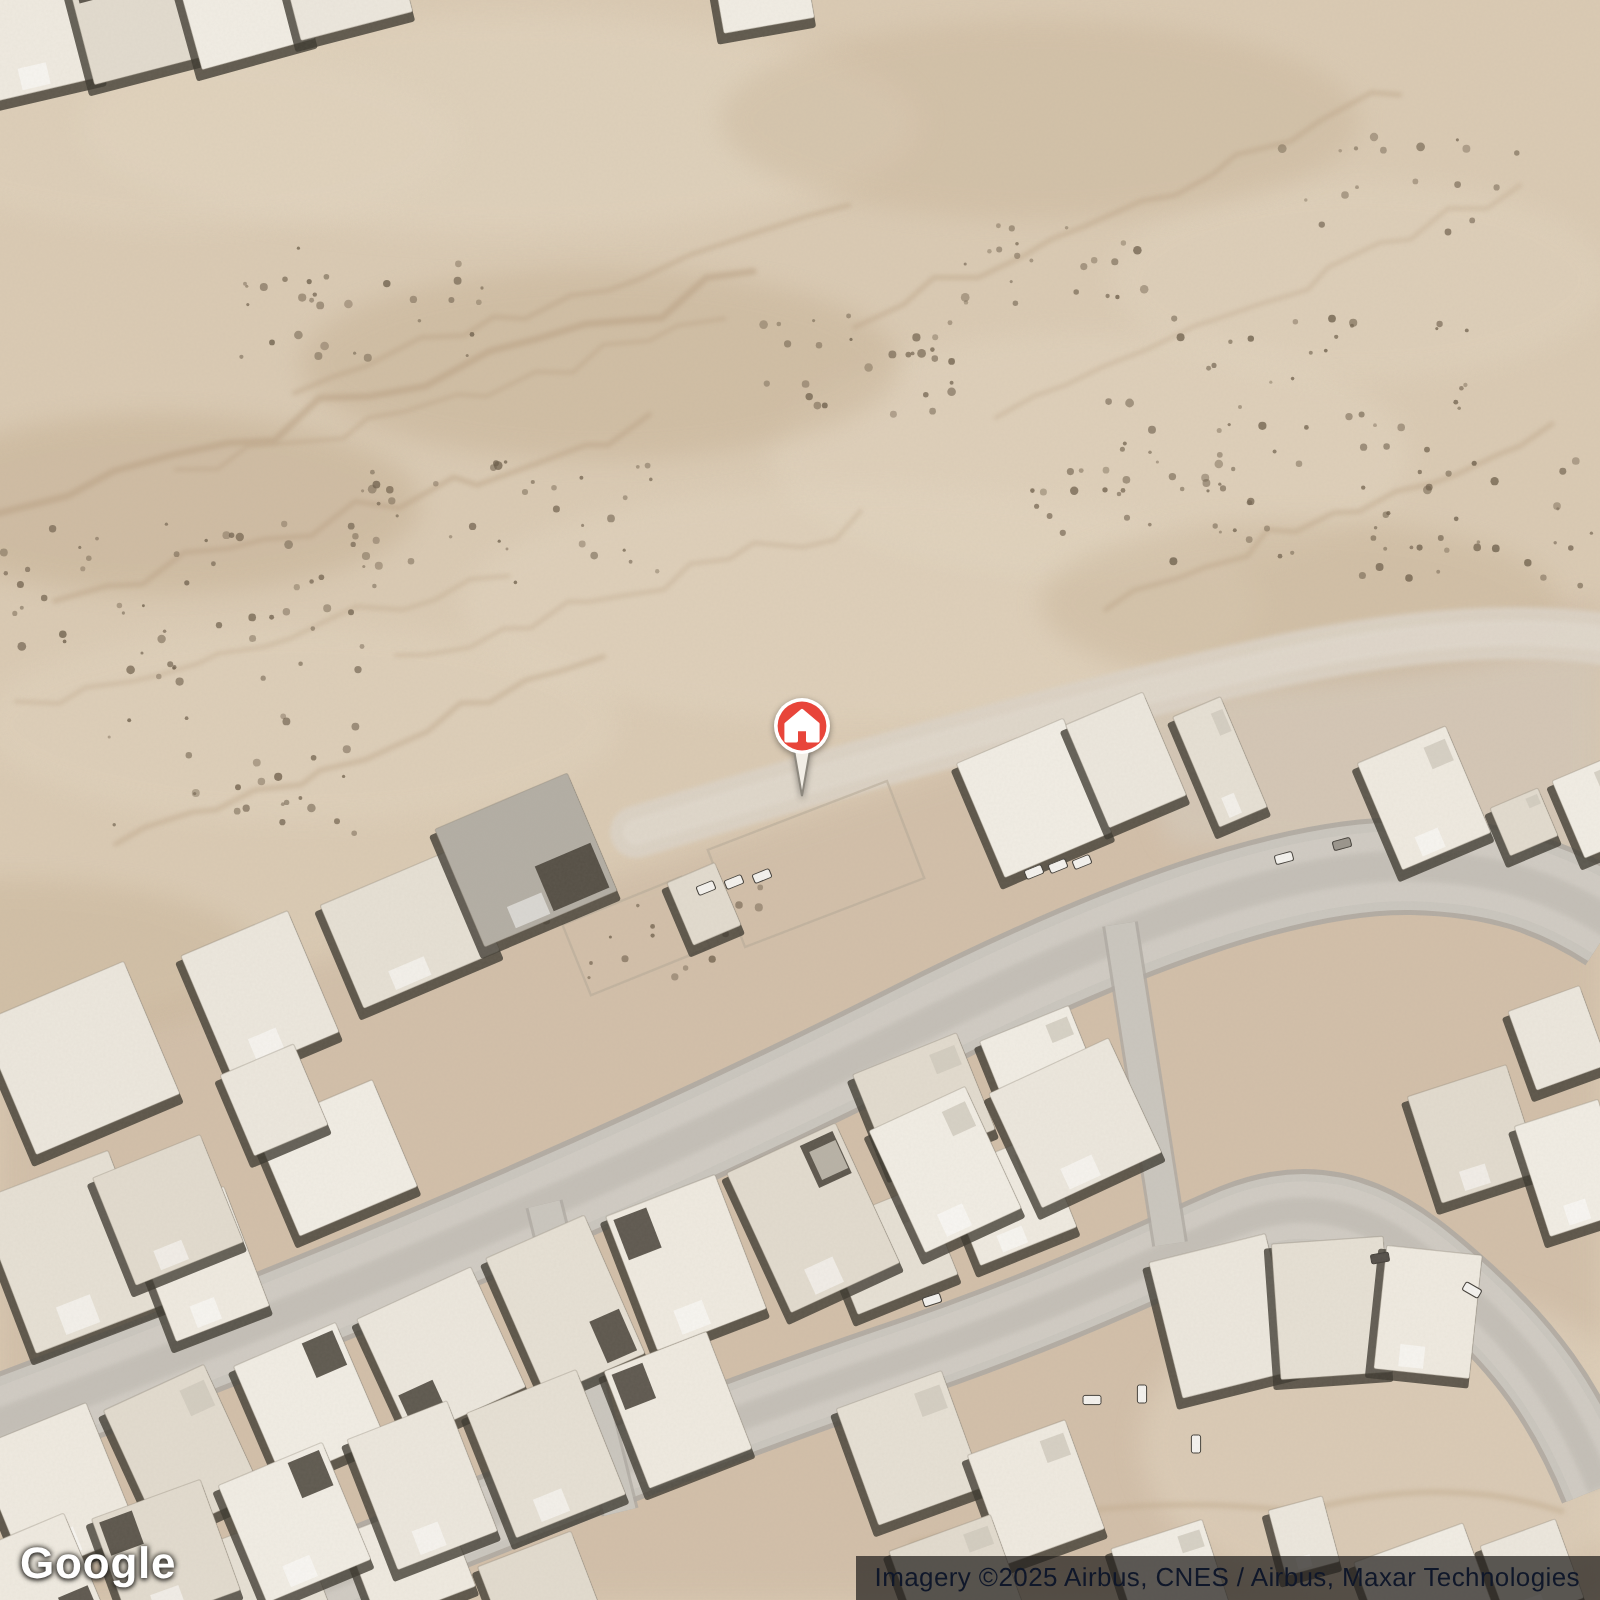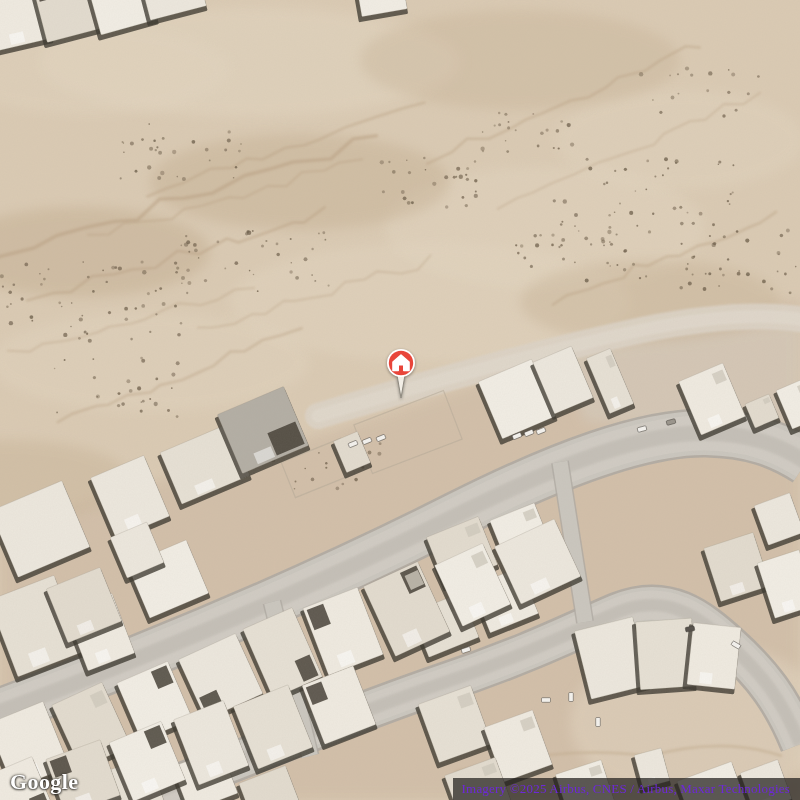--- a/index.html
+++ b/index.html
@@ -1,26 +1,26 @@
 <!DOCTYPE html>
 <html><head>
 <meta charset="utf-8">
 <style>
   html,body{margin:0;padding:0;background:#000;}
   .stage{position:relative;width:800px;height:800px;overflow:hidden;background:#D9C9B2;
-         font-family:Liberation Serif, serif;}
+         font-family:Liberation Sans, sans-serif;}
   .stage svg.mapsvg{position:absolute;left:0;top:0;display:block;}
   .marker{position:absolute;left:384px;top:347px;width:34px;height:54px;cursor:pointer;}
   .marker svg{display:block;filter:drop-shadow(0 1px 1.5px rgba(0,0,0,.4));}
   .google-logo{position:absolute;left:10px;bottom:5px;font-size:22px;font-weight:bold;
         color:#fff;letter-spacing:.4px;
         text-shadow:0 1px 2px rgba(0,0,0,.55),0 0 3px rgba(90,85,75,.95),1px 0 2px rgba(0,0,0,.35),-1px 0 2px rgba(0,0,0,.35);
         user-select:none;}
   .attribution{position:absolute;right:0;bottom:0;height:22px;line-height:22px;
-        background:rgba(35,33,30,.73);color:#6d28d9;font-size:13px;letter-spacing:.2px;
+        background:rgba(35,33,30,.73);color:#0f172a;font-size:13px;letter-spacing:.2px;
         padding:0 10px 0 9px;white-space:nowrap;}
 </style>
 </head>
 <body>
 
 <div class="stage">
 
   <svg class="mapsvg" id="map-svg" width="800" height="800" viewBox="0 0 800 800">
     <defs>
       <filter id="soft" x="-40%" y="-40%" width="180%" height="180%">

